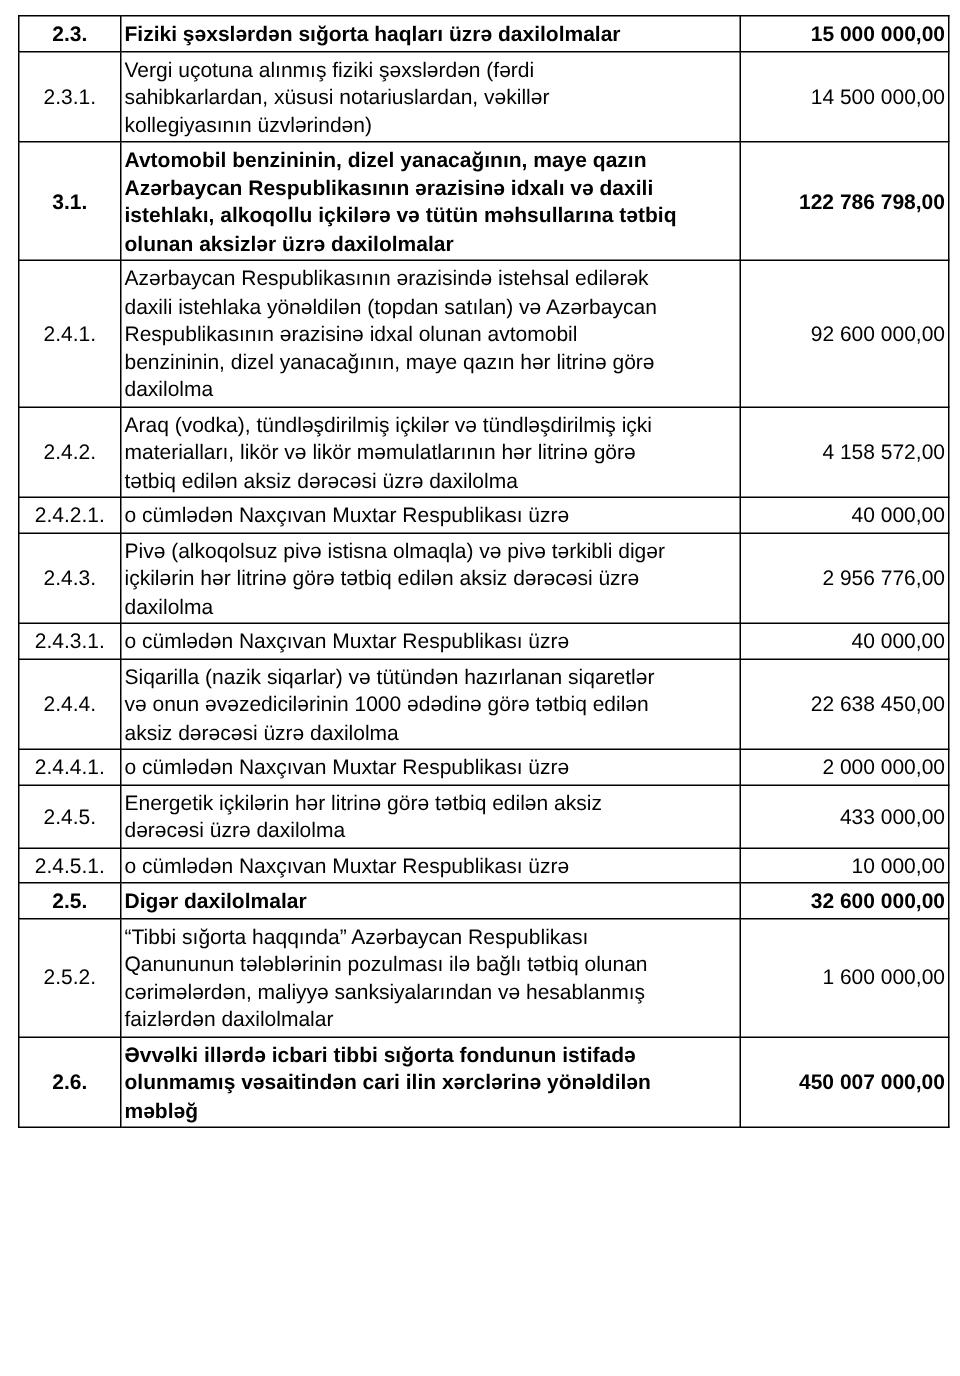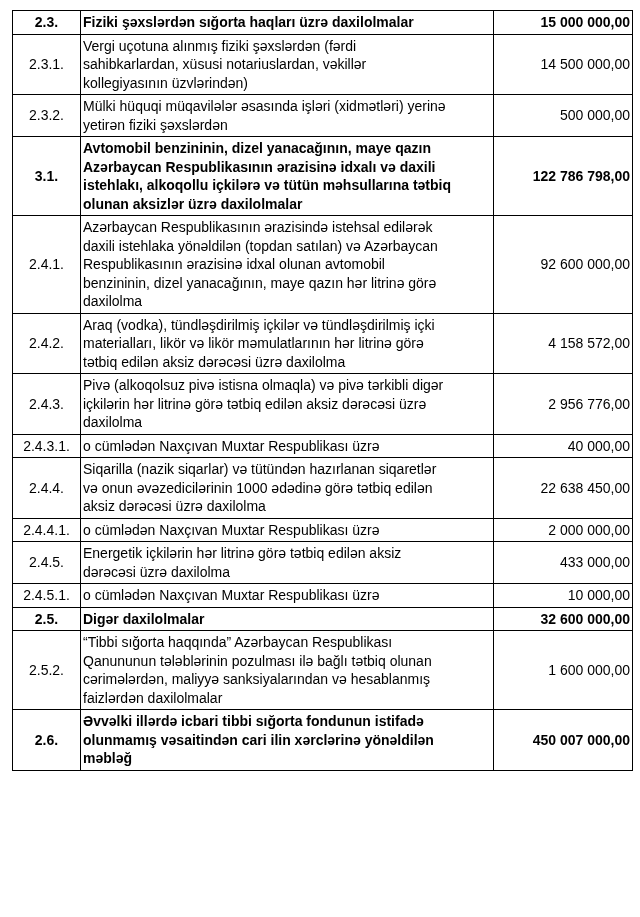--- a/index.html
+++ b/index.html
@@ -70,26 +70,20 @@
         <td class="desc">Fiziki şəxslərdən sığorta haqları üzrə daxilolmalar</td>
         <td class="amount">15 000 000,00</td>
       </tr>
       <tr>
         <td class="code">2.3.1.</td>
         <td class="desc">Vergi uçotuna alınmış fiziki şəxslərdən (fərdi
 sahibkarlardan, xüsusi notariuslardan, vəkillər
 kollegiyasının üzvlərindən)</td>
         <td class="amount">14 500 000,00</td>
       </tr>
-      <tr>
-        <td class="code">2.3.2.</td>
-        <td class="desc">Mülki hüquqi müqavilələr əsasında işləri (xidmətləri) yerinə
-yetirən fiziki şəxslərdən</td>
-        <td class="amount">500 000,00</td>
-      </tr>
       <tr class="bold-row">
         <td class="code">3.1.</td>
         <td class="desc">Avtomobil benzininin, dizel yanacağının, maye qazın
 Azərbaycan Respublikasının ərazisinə idxalı və daxili
 istehlakı, alkoqollu içkilərə və tütün məhsullarına tətbiq
 olunan aksizlər üzrə daxilolmalar</td>
         <td class="amount">122 786 798,00</td>
       </tr>
       <tr>
         <td class="code">2.4.1.</td>
@@ -99,20 +93,25 @@
 benzininin, dizel yanacağının, maye qazın hər litrinə görə
 daxilolma</td>
         <td class="amount">92 600 000,00</td>
       </tr>
       <tr>
         <td class="code">2.4.2.</td>
         <td class="desc">Araq (vodka), tündləşdirilmiş içkilər və tündləşdirilmiş içki
 materialları, likör və likör məmulatlarının hər litrinə görə
 tətbiq edilən aksiz dərəcəsi üzrə daxilolma</td>
         <td class="amount">4 158 572,00</td>
+      </tr>
+      <tr>
+        <td class="code">2.4.2.1.</td>
+        <td class="desc">o cümlədən Naxçıvan Muxtar Respublikası üzrə</td>
+        <td class="amount">40 000,00</td>
       </tr>
       <tr>
         <td class="code">2.4.3.</td>
         <td class="desc">Pivə (alkoqolsuz pivə istisna olmaqla) və pivə tərkibli digər
 içkilərin hər litrinə görə tətbiq edilən aksiz dərəcəsi üzrə
 daxilolma</td>
         <td class="amount">2 956 776,00</td>
       </tr>
       <tr>
         <td class="code">2.4.3.1.</td>

